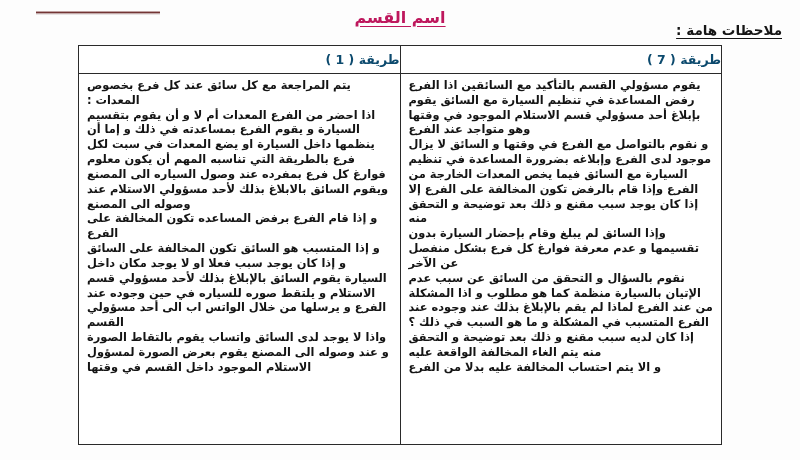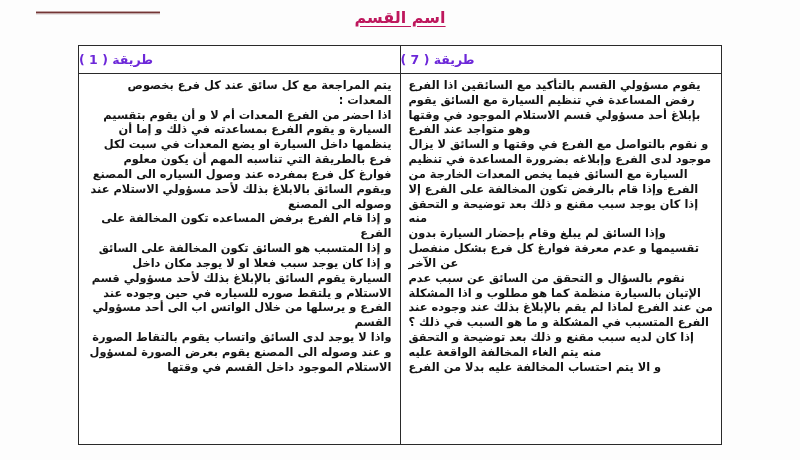--- a/index.html
+++ b/index.html
@@ -77,54 +77,55 @@
 
   table.compare th,
   table.compare td {
     border: 1.4px solid #2a2a2a;
     padding: 0;
     vertical-align: top;
   }
 
   table.compare th {
     height: 22px;
-    text-align: left;
+    text-align: right;
     font-size: 12.5px;
     font-weight: bold;
     vertical-align: middle;
     padding: 2px 0 3px 0;
-    color: #6d28d9;
+    color: #0c4a6e;
   }
 
   table.compare td {
     padding: 4px 8px 6px 8px;
   }
 
   .cell-body {
     font-size: 11.4px;
     line-height: 1.30;
     text-align: center;
     font-weight: bold;
     color: #141414;
     white-space: pre-line;
     word-break: normal;
   }
 
-  .cell-right .cell-body { text-align: right; }
+  .cell-right .cell-body { text-align: left; }
   .cell-left  .cell-body { text-align: left; }
 </style>
 </head>
 <body>
 
 <div class="page">
 
   <div class="top-rule"></div>
 
   <div class="doc-title">اسم القسم</div>
 
+  <div class="notes-heading">ملاحظات هامة :</div>
 
   <div class="tbl-wrap">
     <table class="compare">
       <thead>
         <tr>
           <th>طريقة ( 7 )</th>
           <th>طريقة ( 1 )</th>
         </tr>
       </thead>
       <tbody>

